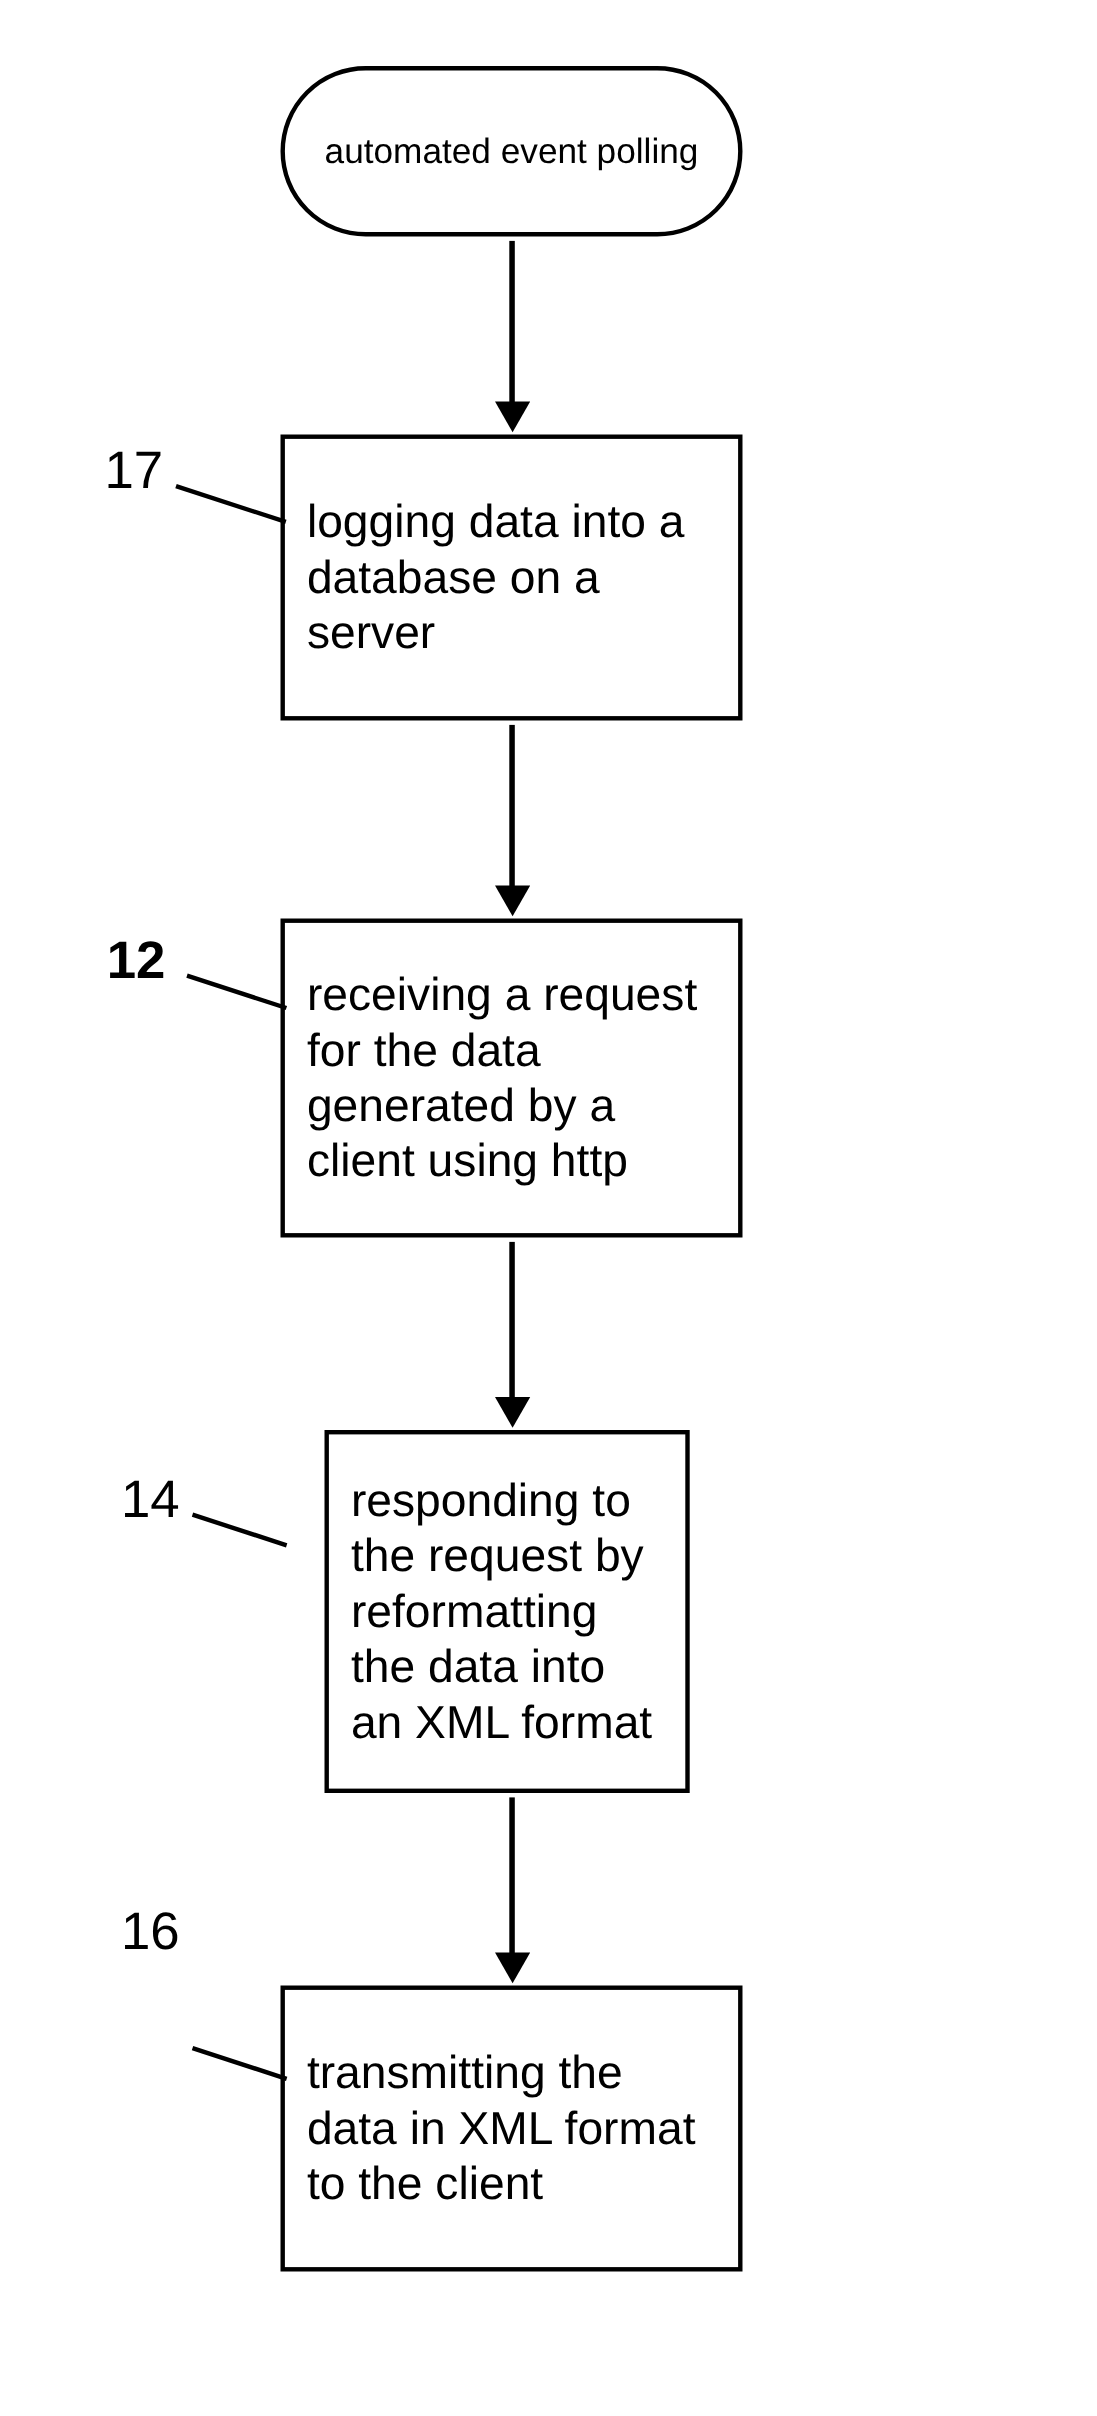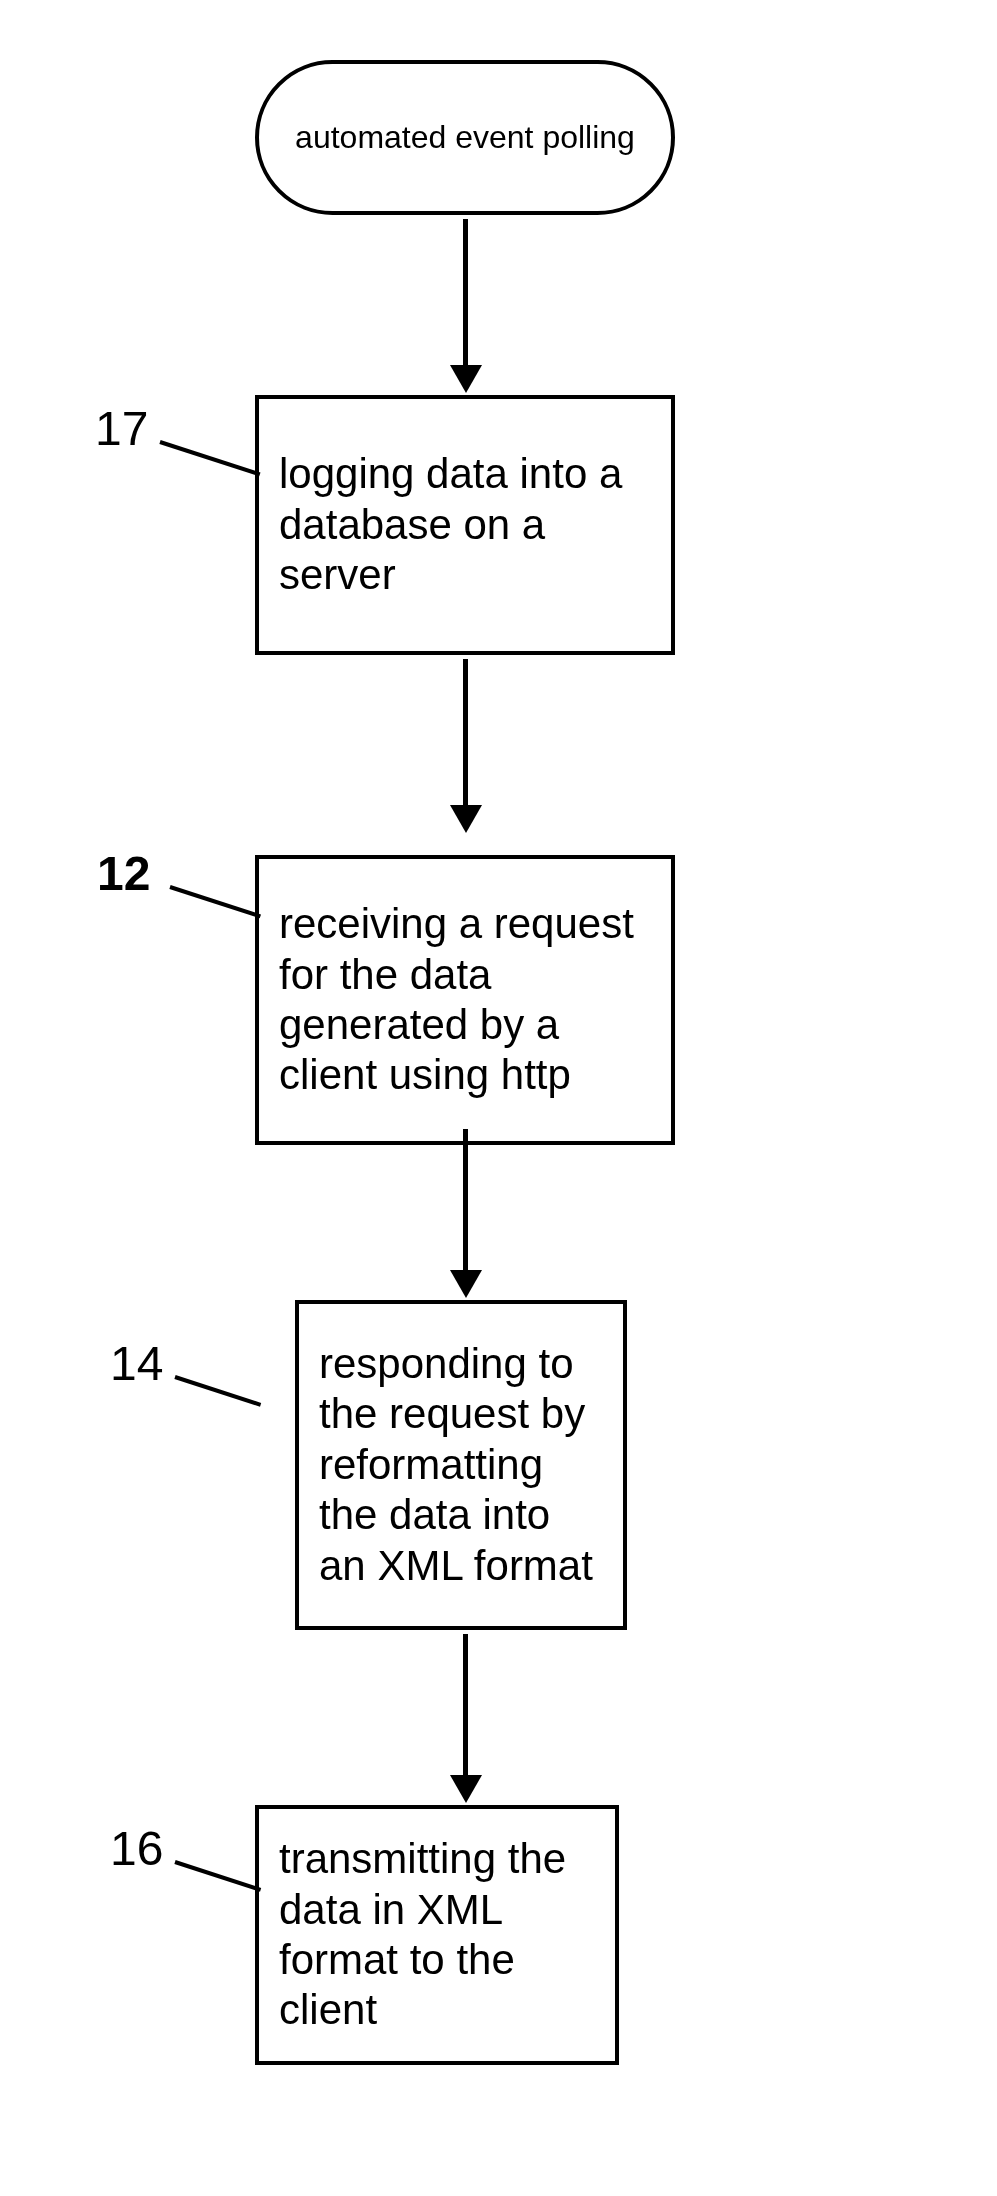--- a/index.html
+++ b/index.html
@@ -75,35 +75,35 @@
 
 <div class="process" style="left:255px; top:395px; width:420px; height:260px;">
   <span>logging data into a database on a server</span>
 </div>
 <div class="label" style="left:95px; top:405px;">17</div>
 <div class="lead-line" style="left:160px; top:440px; width:105px; transform: rotate(18deg);"></div>
 
 <div class="conn-line" style="left:463px; top:659px; height:150px;"></div>
 <div class="arrow-head" style="left:450px; top:805px;"></div>
 
-<div class="process" style="left:255px; top:835px; width:420px; height:290px;margin-top:20px;">
+<div class="process" style="left:255px; top:835px; width:420px; height:290px;">
   <span>receiving a request for the data generated by a client using http</span>
 </div>
 <div class="label" style="left:97px; top:850px;font-weight:bold;">12</div>
 <div class="lead-line" style="left:170px; top:885px; width:95px; transform: rotate(18deg);"></div>
 
 <div class="conn-line" style="left:463px; top:1129px; height:145px;"></div>
 <div class="arrow-head" style="left:450px; top:1270px;"></div>
 
 <div class="process" style="left:255px; top:1300px; width:332px; height:330px;margin-left:40px;">
   <span>responding to the request by reformatting the data into an XML format</span>
 </div>
 <div class="label" style="left:110px; top:1340px;">14</div>
 <div class="lead-line" style="left:175px; top:1375px; width:90px; transform: rotate(18deg);"></div>
 
 <div class="conn-line" style="left:463px; top:1634px; height:145px;"></div>
 <div class="arrow-head" style="left:450px; top:1775px;"></div>
 
-<div class="process" style="left:255px; top:1805px; width:364px; height:260px;">
+<div class="process" style="left:255px; top:1805px; width:420px; height:260px;">
   <span>transmitting the data in XML format to the client</span>
 </div>
-<div class="label" style="left:110px; top:1825px;">16</div>
+<div class="label" style="left:110px; top:1733px;">16</div>
 <div class="lead-line" style="left:175px; top:1860px; width:90px; transform: rotate(18deg);"></div>
 
 </body></html>

